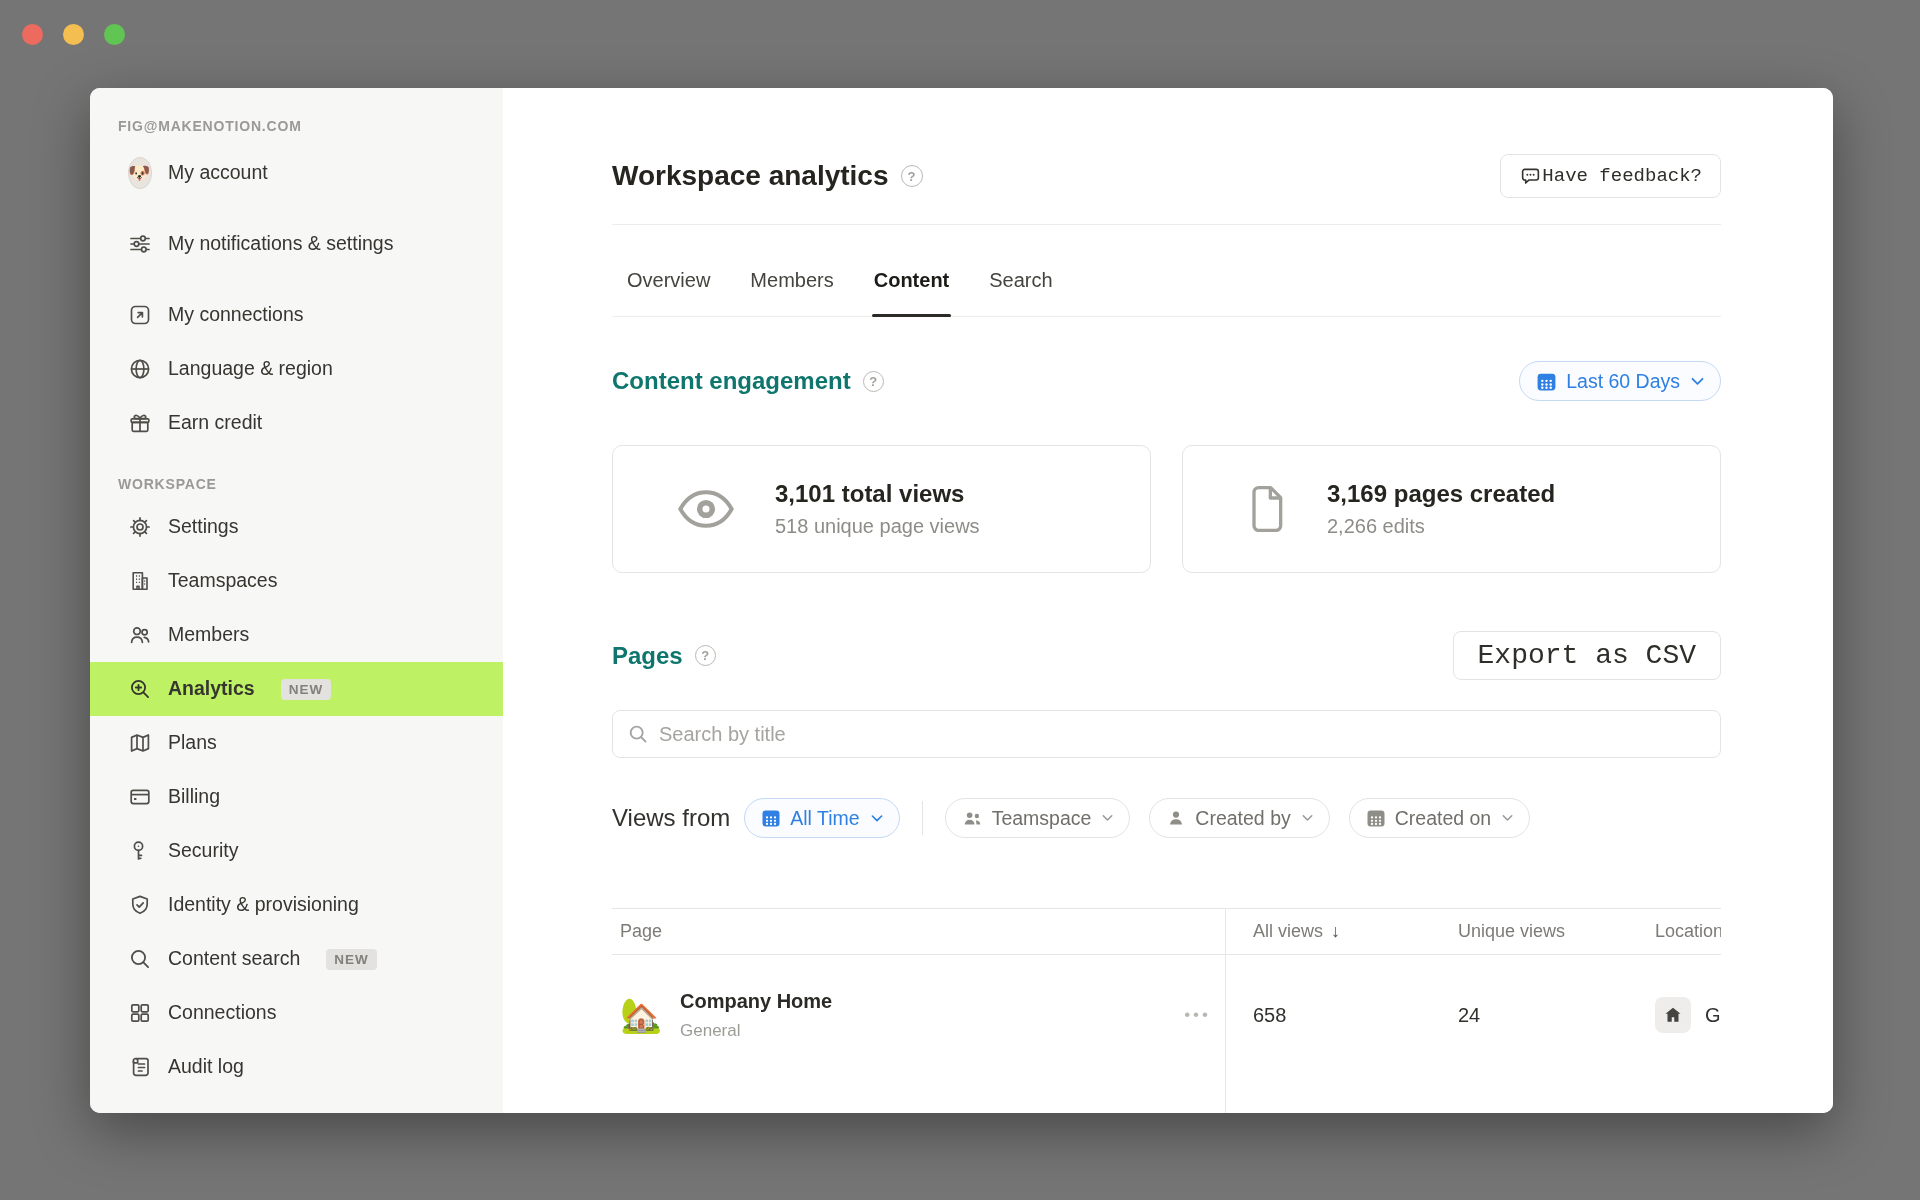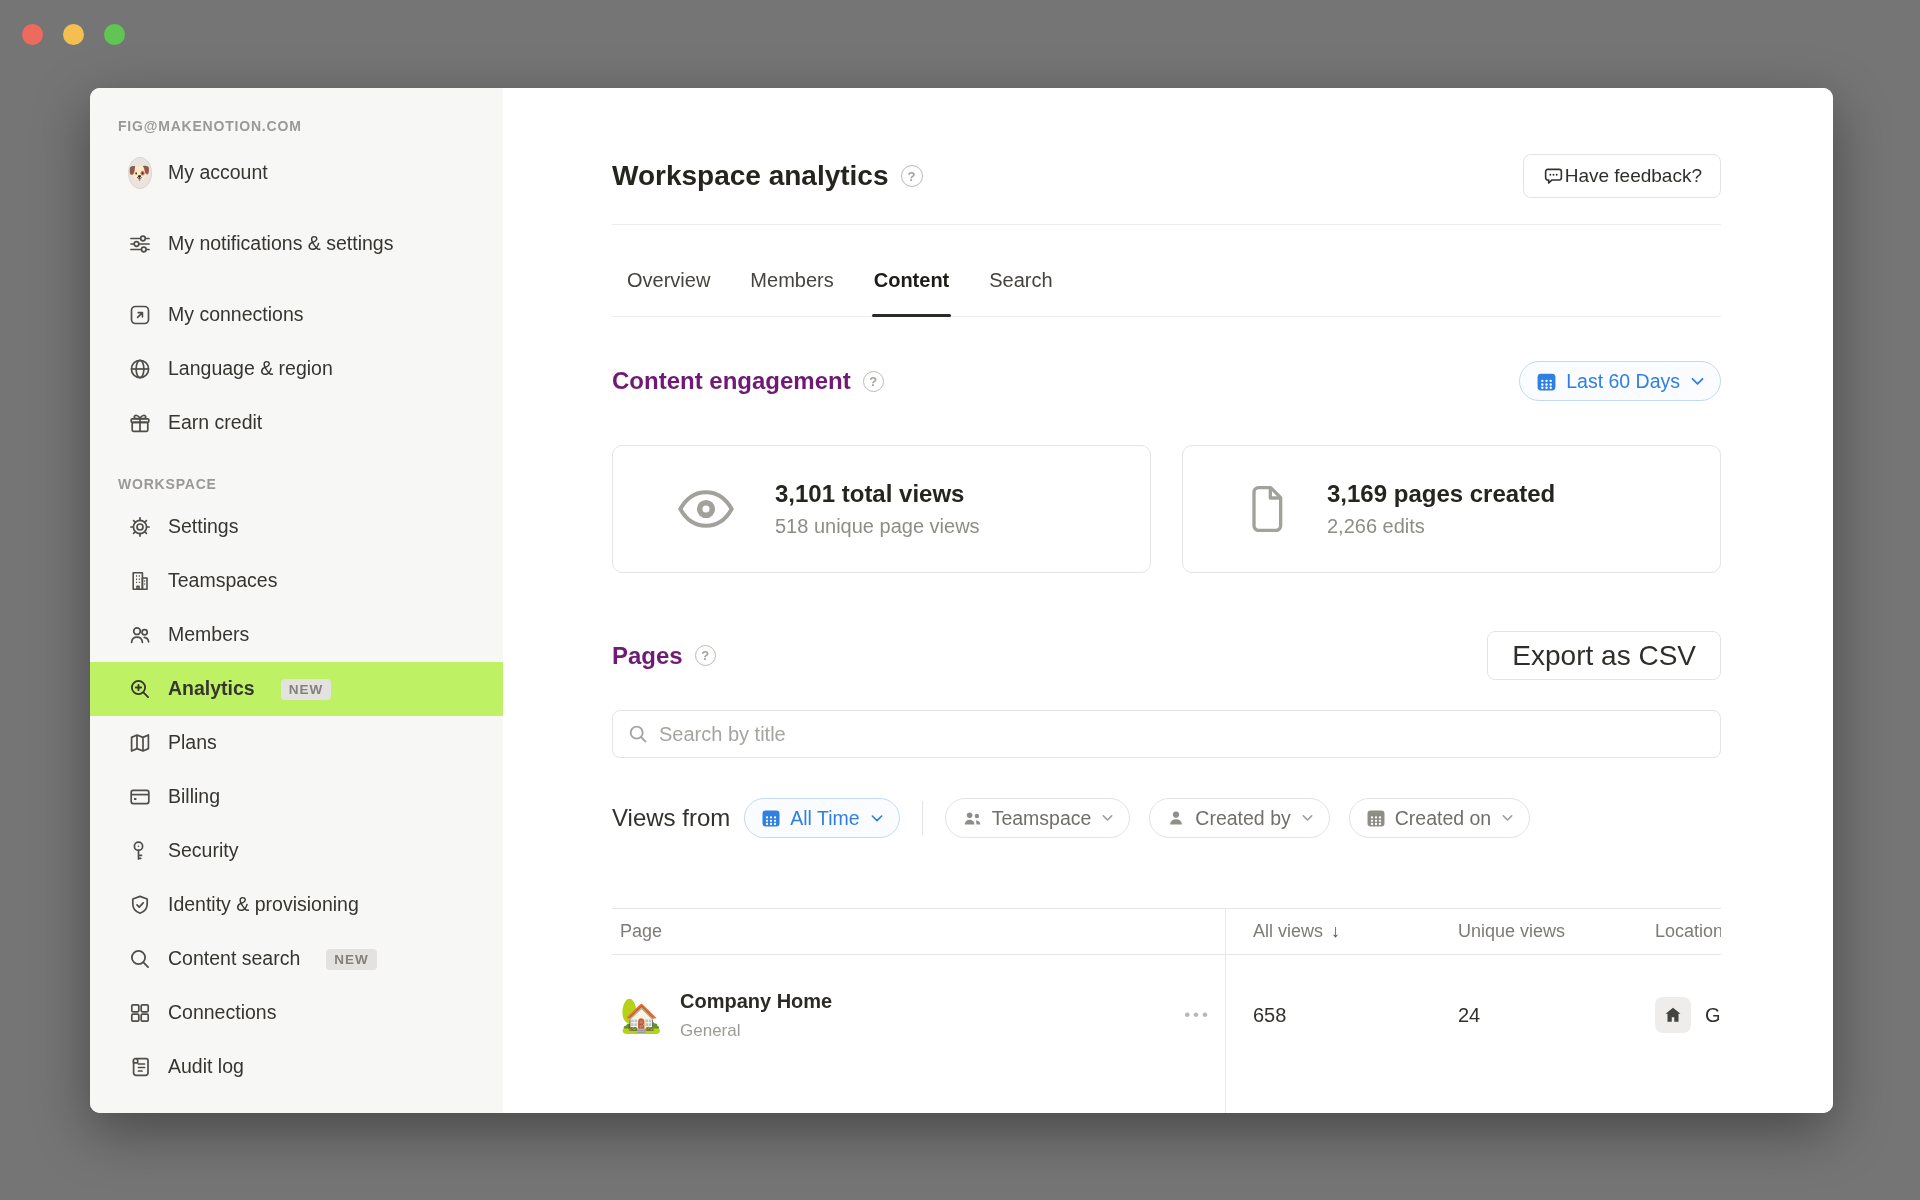--- a/index.html
+++ b/index.html
@@ -49,33 +49,33 @@
 
   .header-row { margin-top:66px; display:flex; align-items:center; justify-content:space-between; }
   .title-wrap { display:flex; align-items:center; gap:12px; }
   .page-title { font-size:28px; font-weight:700; color:#25241f; }
   .help {
     width:22px; height:22px; border-radius:50%; border:1.6px solid #bbb9b4; color:#a3a19c;
     font-size:13px; font-weight:700; display:flex; align-items:center; justify-content:center; cursor:pointer;
   }
   .btn {
     display:flex; align-items:center; border:1px solid #e4e3e0; border-radius:8px;
-    background:#fff; color:#2f2e2a; cursor:pointer; font-family:Liberation Sans, sans-serif;
+    background:#fff; color:#2f2e2a; cursor:pointer; font-family:Liberation Mono, monospace;
   }
   .feedback-btn { height:44px; padding:0 18px; font-size:19px; font-weight:500; }
   .divider { margin-top:26px; height:1px; background:#ededeb; }
 
   .tabs { display:flex; gap:40px; padding:44px 0 0 15px; border-bottom:1px solid #ededeb; }
   .tab { font-size:20px; color:#45443f; padding-bottom:24px; cursor:pointer; position:relative; }
   .tab.active { color:#1c1b18; font-weight:600; }
   .tab.active::after { content:""; position:absolute; left:-2px; right:-2px; bottom:-1px; height:3px; background:#2b2a26; border-radius:2px; }
 
   .engage-row { margin-top:44px; display:flex; align-items:center; justify-content:space-between; }
   .h2-wrap { display:flex; align-items:center; gap:12px; }
-  .h2 { font-size:24px; font-weight:700; color:#701a75; }
+  .h2 { font-size:24px; font-weight:700; color:#0f766e; }
   .help.sm { width:21px; height:21px; }
 
   .pill {
     display:flex; align-items:center; gap:9px; height:40px; border-radius:20px; padding:0 16px;
     border:1px solid #e4e3e0; background:#fff; font-size:19.5px; color:#716f6a; cursor:pointer; font-family:inherit;
   }
   .pill.blue { border-color:#c3d9f4; color:#2f80e2; background:#fafcff; font-weight:500; }
 
   .cards { margin-top:44px; display:flex; gap:31px; }
   .card {

